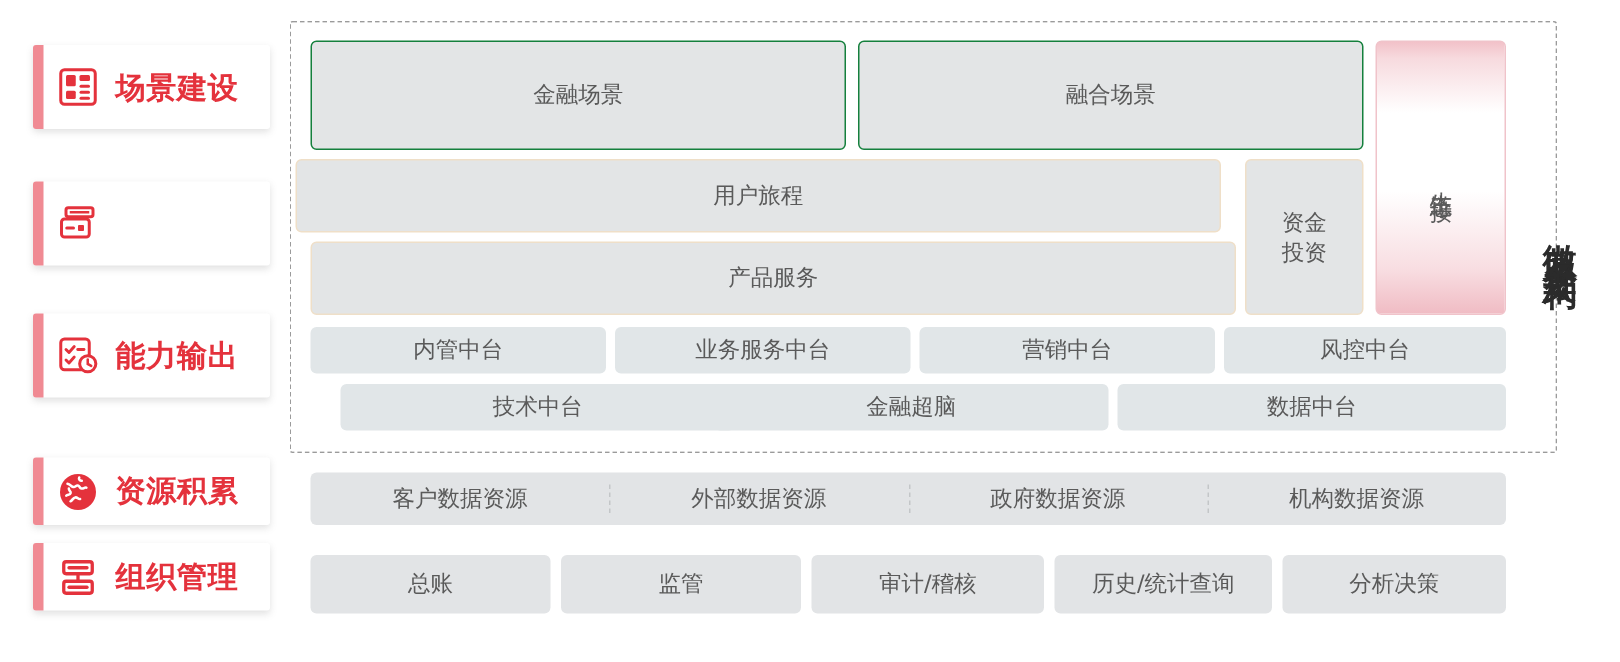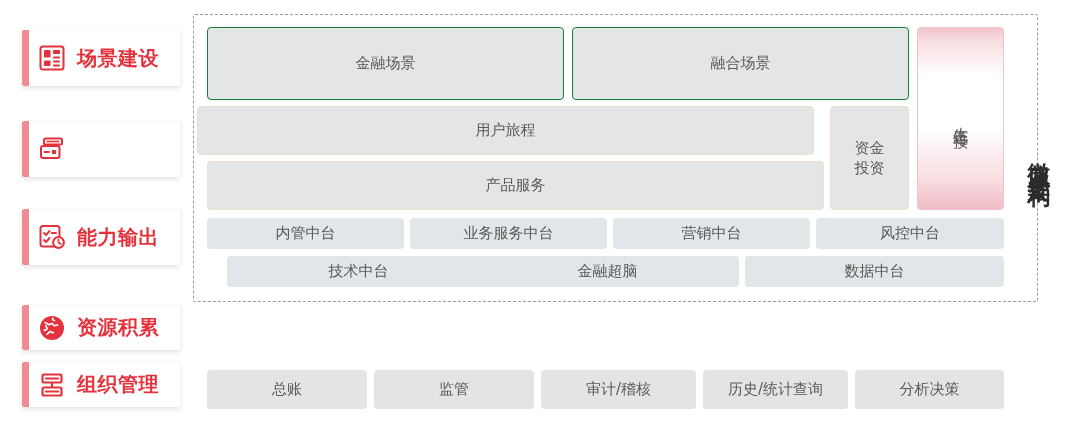--- a/index.html
+++ b/index.html
@@ -249,13 +249,19 @@
       <div class="box greyb" style="left: 374px; top: 370px; width: 160px; height: 39px;">监管</div>
       <div class="box greyb" style="left: 541px; top: 370px; width: 155px; height: 39px;">审计/稽核</div>
       <div class="box greyb" style="left: 703px; top: 370px; width: 145px; height: 39px;">历史/统计查询</div>
       <div class="box greyb" style="left: 855px; top: 370px; width: 149px; height: 39px;">分析决策</div>
     </div>
 
   <div id="arch-title">
     <span class="vt">微服务架构</span>
   </div>
 
+<div id="resource-bar" style="left: 207px; top: 315px; width: 797px; height: 35px;">
+      <div class="res-cell">客户数据资源</div>
+      <div class="res-cell">外部数据资源</div>
+      <div class="res-cell">政府数据资源</div>
+      <div class="res-cell">机构数据资源</div>
+    </div>
   </div>
 
 </body></html>

